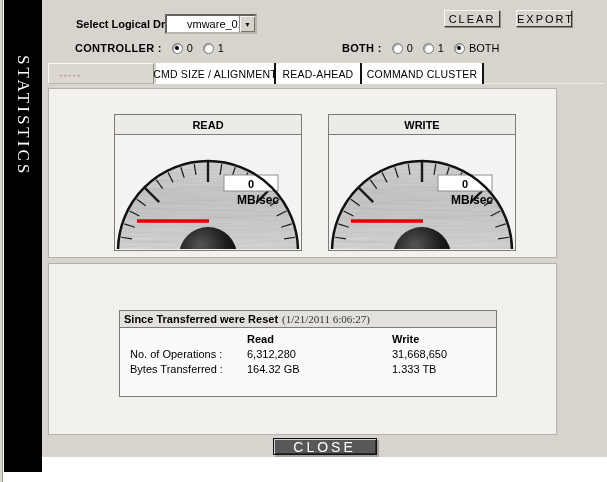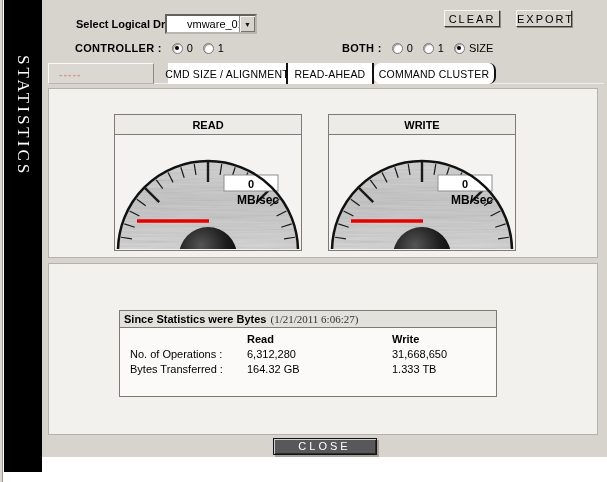--- a/index.html
+++ b/index.html
@@ -44,27 +44,27 @@
   .radio-opt em { font-style:normal; margin-left:4px; }
   .gap-port { margin-left:118px; }
 
   
   .tabstrip { position:absolute; left:6px; top:63px; width:556px; height:21px; border-bottom:1px solid #efeeec; }
   .tab { position:absolute; top:0; height:21px; display:flex; align-items:center; justify-content:center;
     font-size:10.5px; letter-spacing:.2px; white-space:nowrap; cursor:pointer; }
   .tab.active { left:0; width:106px; background:#dbd8d2;
     border:1px solid; border-color:#fbfaf8 #8d8a84 #b9b6b0 #fbfaf8; justify-content:flex-start; padding-left:10px; }
   .dashes { color:#d09a92; letter-spacing:1px; font-weight:bold; }
-  .tab.plain { background:#fff; border-right:2px solid #111;margin-left:12px; }
+  .tab.plain { background:#fff; border-right:2px solid #111; }
   .tab-2 { left:108px; width:120px; }
   .tab-3 { left:228px; width:86px;text-align:right; }
-  .tab-4 { left:314px; width:122px;border-radius:7px; }
-
-  
-  .panel { position:absolute; left:6px; width:550px; background:#f2f1ee; border:1px solid #b5b2ac; }
+  .tab-4 { left:314px; width:122px; }
+
+  
+  .panel { position:absolute; left:6px; width:509px; background:#f2f1ee; border:1px solid #b5b2ac; }
   .panel-gauges { top:88px; height:170px; }
   .panel-stats  { top:263px; height:172px; }
 
   
   .gaugebox { position:absolute; top:25px; width:188px; height:137px; border:1px solid #7e7b75; background:#f4f3f1; }
   .gaugebox.g0 { left:65px; } .gaugebox.g1 { left:279px; }
   .gauge-header { height:20px; border-bottom:1px solid #7e7b75; background:#ecebe8;
     display:flex; align-items:center; justify-content:center; font-weight:bold; }
   .gauge-body { height:115px; overflow:hidden; display:flex; justify-content:center; }
   .gauge-body svg { display:block; }
@@ -79,21 +79,21 @@
   .st-row.first { margin-top:3px; }
   .st-row.last { margin-bottom:20px; }
   .c1 { width:127px; padding-left:10px; font-weight:normal; }
   .c2 { width:145px; }
   .c3 { flex:1; }
   .st-row.cols .c2, .st-row.cols .c3 { font-weight:bold; }
 
   
   .close-row { position:absolute; left:0; top:435px; width:100%; height:22px;
     display:flex; align-items:center; justify-content:center; }
-  .closebtn { font-family:"Liberation Sans", sans-serif; font-size:11px; letter-spacing:3px;
+  .closebtn { font-family:"Liberation Sans", sans-serif; font-size:14px; letter-spacing:3px;
     width:104px; height:17px; background:#58585a; color:#fff; border:1px solid #141414;
     box-shadow:inset 1px 1px 0 #cfcfcf, inset -1px -1px 0 #2c2c2c, 2px 2px 0 #a3a099; cursor:pointer; }
 </style>
 </head>
 <body>
 
 <svg width="0" height="0" style="position:absolute" aria-hidden="true">
   <defs>
     <linearGradient id="metal" x1="0" y1="0" x2="0" y2="1">
       <stop offset="0" stop-color="#dcdcdc"></stop>
@@ -150,21 +150,21 @@
       <span class="radio-opt">
         <span class="rb"></span>
         <em>0</em>
       </span>
       <span class="radio-opt">
         <span class="rb"></span>
         <em>1</em>
       </span>
       <span class="radio-opt">
         <span class="rb sel"></span>
-        <em>SIZE</em>
+        <em>BOTH</em>
       </span>
     </div>
 
     <div class="tabstrip">
       <div class="tab active">
         <span class="dashes">-----</span>
       </div>
       <div class="tab plain tab-2">CMD SIZE / ALIGNMENT</div>
       <div class="tab plain tab-3">READ-AHEAD</div>
       <div class="tab plain tab-4">COMMAND CLUSTER</div>
@@ -252,21 +252,21 @@
             <path d="M 3 116 A 90 90 0 0 1 183 116" fill="none" stroke="#111" stroke-width="2.5"></path>
           </svg>
         </div>
       </div>
 
     </div>
 
     <div class="panel panel-stats">
       <div class="statstable">
         <div class="st-header">
-          <b>Since Statistics were Bytes</b>
+          <b>Since Transferred were Reset</b>
           <span>(1/21/2011 6:06:27)</span>
         </div>
         <div class="st-row cols first">
           <span class="c1"></span>
           <span class="c2">Read</span>
           <span class="c3">Write</span>
         </div>
         <div class="st-row">
           <span class="c1">No. of Operations :</span>
           <span class="c2">6,312,280</span>

